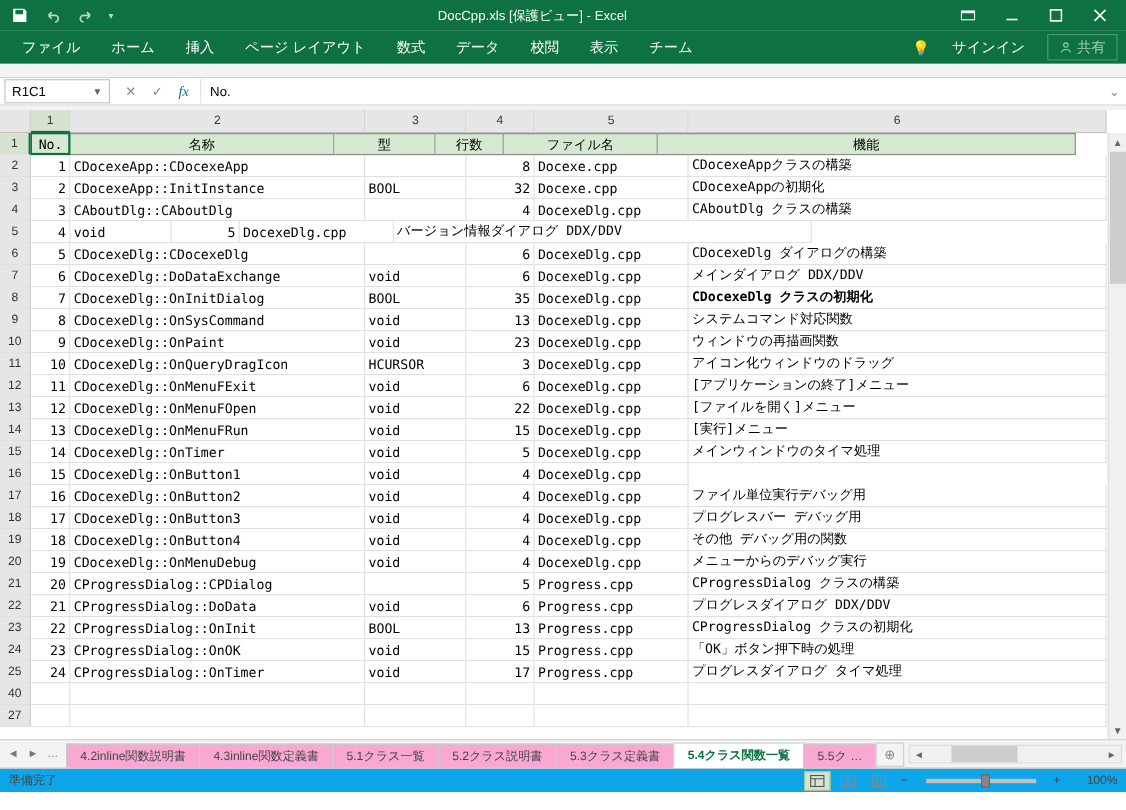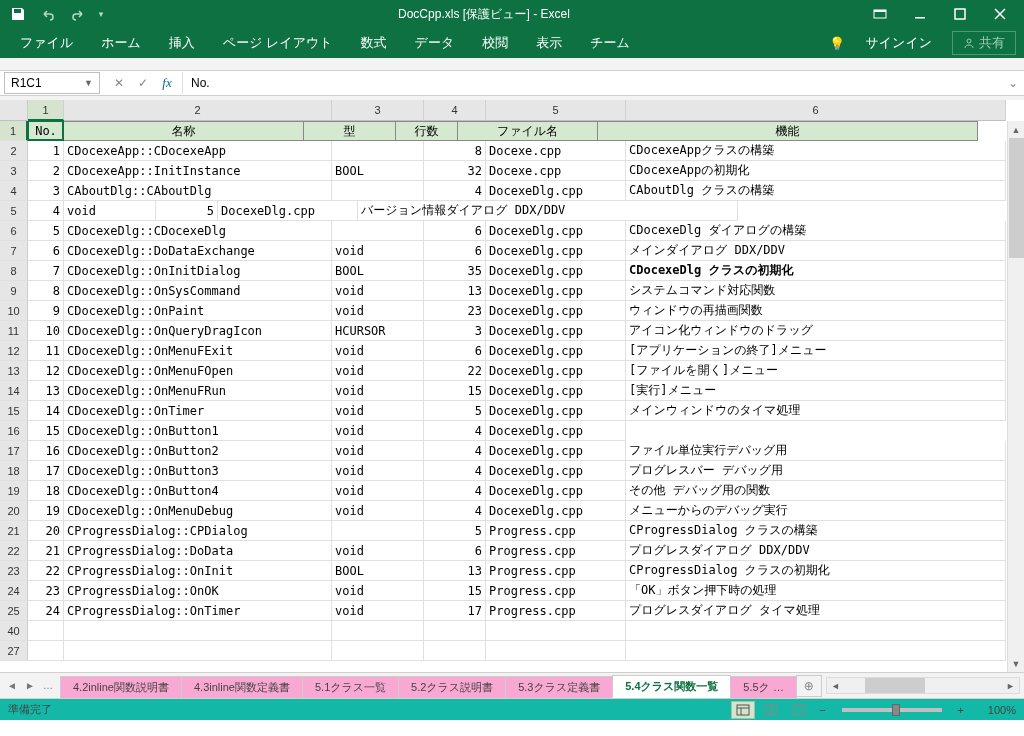--- a/index.html
+++ b/index.html
@@ -48,21 +48,21 @@
 .tab-strip { display: flex; align-items: center; height: 26px; border-top: 1px solid #d0d0d0; background: #f3f3f3; font-size: 12px; }
 .tab-nav { display: flex; padding: 0 4px; gap: 2px; align-items: center; }
 .nav-btn { width: 16px; height: 18px; display: flex; align-items: center; justify-content: center; color: #777; font-size: 10px; }
 .sheet-tabs { display: flex; align-items: flex-end; height: 100%; }
 .sheet-tab { padding: 4px 12px; background: #f9a8d4; border: 1px solid #ccc; border-bottom: none; margin-right: -1px; color: #444; white-space: nowrap; font-size: 11px; cursor: pointer; height: 22px; display: flex; align-items: center; }
 .sheet-tab.active { background: #fff; color: #0e7141; border-bottom: 1px solid #fff; height: 23px; font-weight: bold; }
 .add-sheet { width: 26px; height: 22px; display: flex; align-items: center; justify-content: center; color: #888; border: 1px solid #ccc; background: #f3f3f3; }
 .hscroll { flex: 1; height: 17px; margin: 0 4px; background: #f0f0f0; position: relative; border: 1px solid #dcdcdc; }
 .hscroll-thumb { position: absolute; left: 20%; width: 60px; top: 0; bottom: 0; background: #cdcdcd; }
 .hscroll-btn { position: absolute; top: 0; bottom: 0; width: 17px; display: flex; align-items: center; justify-content: center; color: #666; font-size: 9px; }
-.status-bar { display: flex; align-items: center; height: 22px; background: #14b8a6; border-top: 1px solid #d0d0d0; padding: 2px 8px; font-size: 11px; color: #444; }
+.status-bar { display: flex; align-items: center; height: 22px; background: #0ea5e9; border-top: 1px solid #d0d0d0; padding: 2px 8px; font-size: 11px; color: #444; }
 .status-right { margin-left: auto; display: flex; align-items: center; gap: 4px; }
 .view-btn { width: 24px; height: 18px; display: flex; align-items: center; justify-content: center; border: 1px solid transparent; }
 .view-btn.active { background: #d5e3cf; border: 1px solid #9ec39e; }
 .zoom-slider { width: 100px; height: 4px; background: #c0c0c0; position: relative; margin: 0 8px; }
 .zoom-thumb { position: absolute; left: 50%; top: -4px; width: 8px; height: 12px; background: #888; border: 1px solid #666; }
 svg { display: block; }
 </style>
 </head>
 <body>
 

